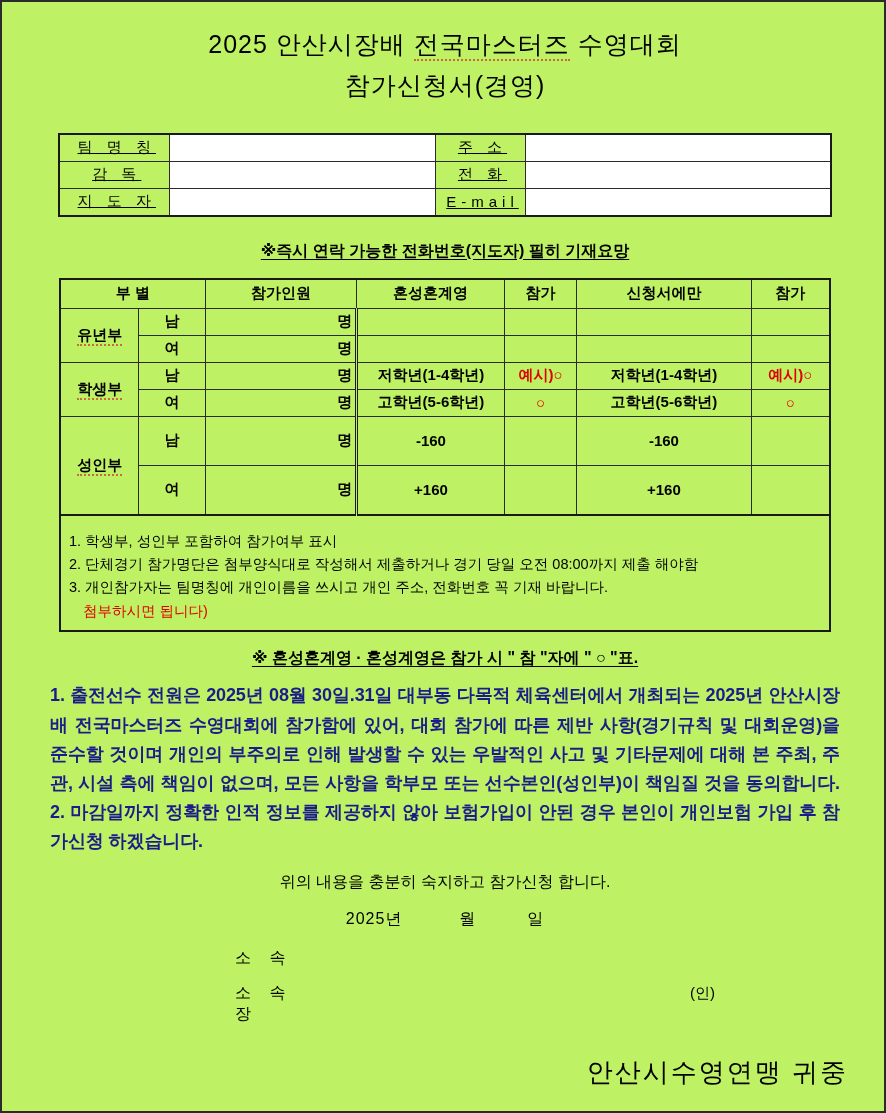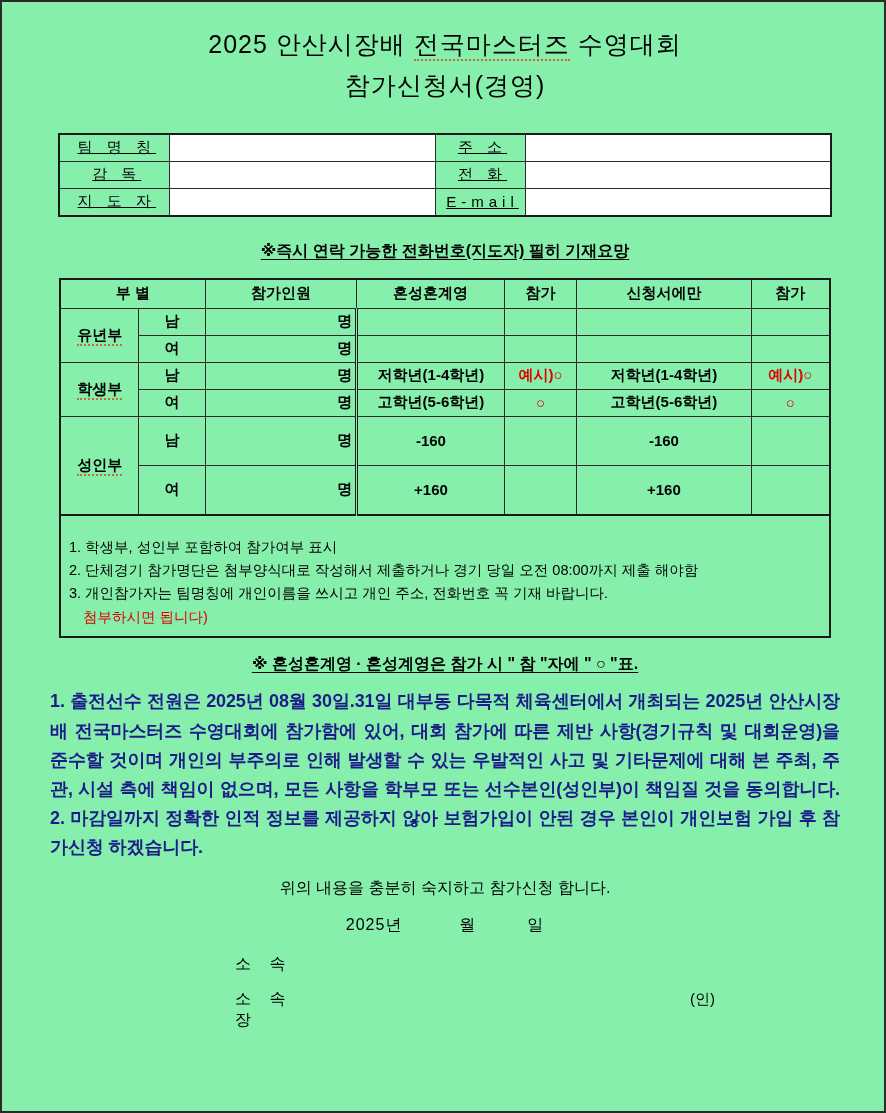--- a/index.html
+++ b/index.html
@@ -14,21 +14,21 @@
     color: #000000;
     overflow: hidden;
   }
   .page {
     position: relative;
     width: 886px;
     height: 1113px;
     box-sizing: border-box;
     border: 2px solid #2b2b2b;
     padding: 0;
-    background: #86efac;
+    background: #bef264;
   }
   .inner {
     position: absolute;
     left: 0; top: 0;
     width: 886px;
   }
 
   
   .title-block {
     padding-top: 26px;
@@ -121,21 +121,21 @@
   .row-h-sm td { height: 24px; }
   .row-h-lg td { height: 46px; }
 
   
   .notes-box {
     width: 772px;
     margin: 0 auto;
     border: 2px solid #1a1a1a;
     border-top: none;
     box-sizing: border-box;
-    padding: 20px 8px 7px 8px;
+    padding: 14px 8px 7px 8px;
   }
   .note {
     font-size: 14.5px;
     line-height: 1.62;
     white-space: nowrap;
   }
   .note.red { color: #e00000; }
   .note.red.cont { padding-left: 14px; }
 
   
@@ -357,15 +357,16 @@
       <span class="sig-label">소    속</span>
       <span></span>
     </div>
     <div class="sig-row">
       <span class="sig-label">소 속 장</span>
       <span></span>
       <span class="sig-seal">(인)</span>
     </div>
   </div>
 
+  <div class="footer-org">안산시수영연맹 귀중</div>
 
 </div>
 </div>
 
 </body></html>

